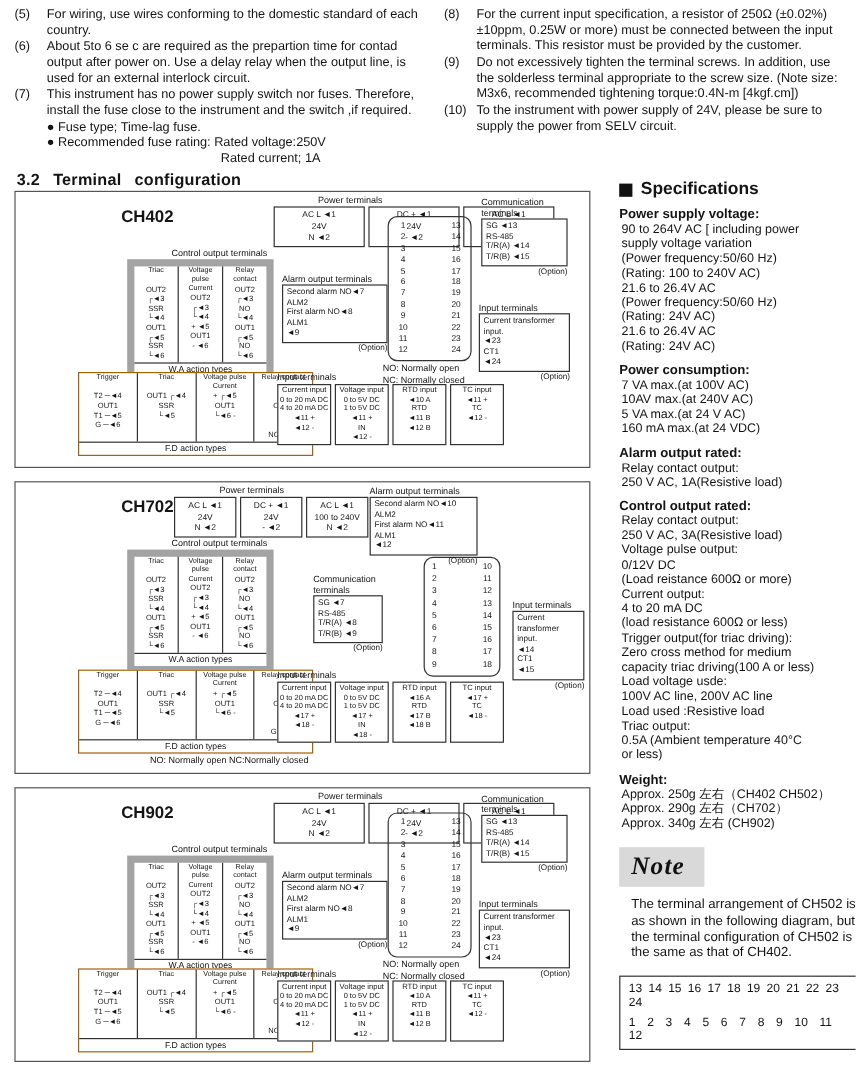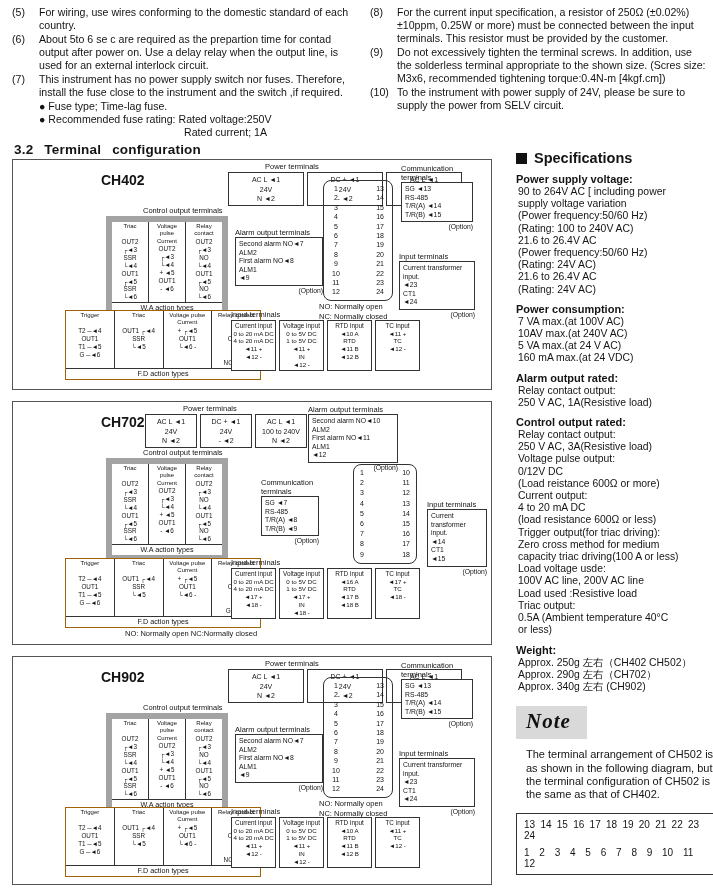--- a/index.html
+++ b/index.html
@@ -123,21 +123,21 @@
 ● Recommended fuse rating: Rated voltage:250V</div>
     <div class="bullet-cont">Rated current; 1A</div>
   </div>
   <div class="notes-col-right">
     <div class="n-item">
       <div class="n-num">(8)</div>
       <div class="n-txt">For the current input specification, a resistor of 250Ω (±0.02%) ±10ppm, 0.25W or more) must be connected between the input terminals. This resistor must be provided by the customer.</div>
     </div>
     <div class="n-item">
       <div class="n-num">(9)</div>
-      <div class="n-txt">Do not excessively tighten the terminal screws. In addition, use the solderless terminal appropriate to the shown size. (Scres size: M3x6, recommended tightening torque:0.4N-m [4kgf.cm])</div>
+      <div class="n-txt">Do not excessively tighten the terminal screws. In addition, use the solderless terminal appropriate to the screw size. (Note size: M3x6, recommended tightening torque:0.4N-m [4kgf.cm])</div>
     </div>
     <div class="n-item">
       <div class="n-num">(10)</div>
       <div class="n-txt">To the instrument with power supply of 24V, please be sure to supply the power from SELV circuit.</div>
     </div>
   </div>
 </div>
 
 <div class="section-title">3.2 Terminal configuration</div>
 

